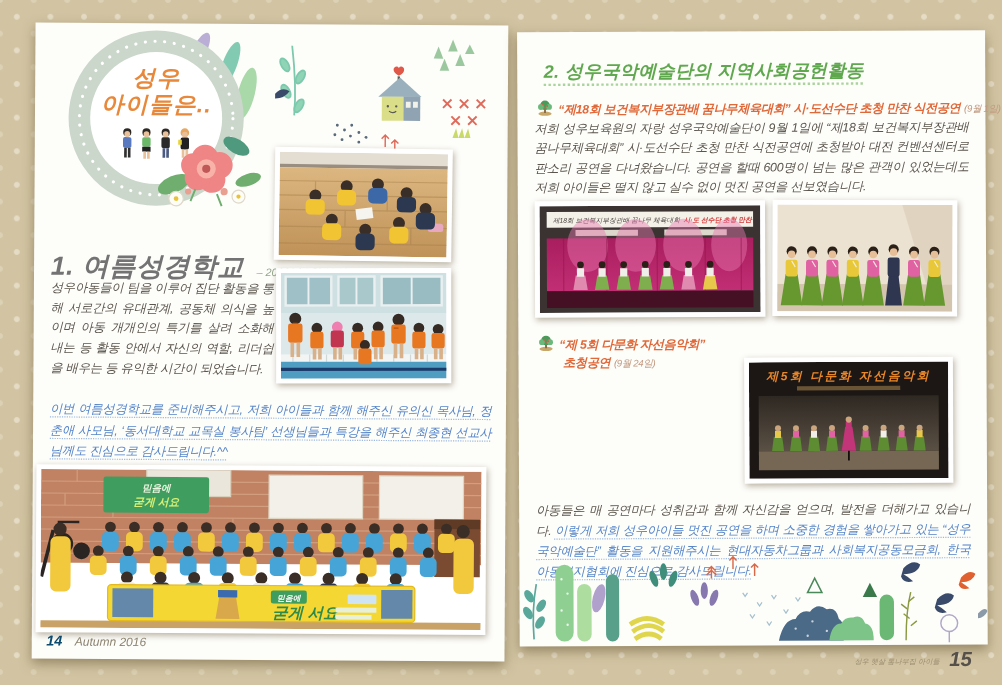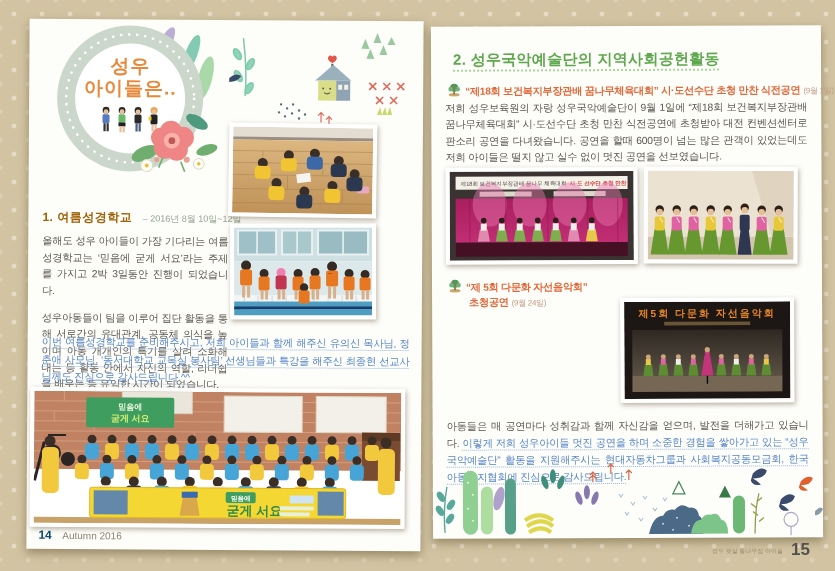--- a/index.html
+++ b/index.html
@@ -5,37 +5,38 @@
   html,body{margin:0;padding:0;}
   .canvas{
     position:relative;width:835px;height:571px;overflow:hidden;
     background-color:#d2c4a2;
     background-image:
       radial-gradient(#e5dcc5 2px, rgba(0,0,0,0) 2.8px),
       radial-gradient(#dcd1b4 2px, rgba(0,0,0,0) 2.8px);
     background-size:28px 28px;
     background-position:0 0,14px 14px;
     font-family:"Liberation Sans", sans-serif;
+    font-style:italic;
   }
   .page{position:absolute;background:#fdfdfa;box-shadow:0 4px 10px rgba(90,74,40,.5);}
   .page-left{left:28px;top:20px;width:394px;height:530px;transform:rotate(.35deg);}
   .page-right{left:432px;top:26px;width:390px;height:512px;transform:rotate(-.25deg);}
   .abs{position:absolute;}
   svg{display:block;}
 
   
   .badge{position:absolute;left:26px;top:4px;width:150px;height:150px;}
   .badge-title{position:absolute;left:0;top:32px;width:150px;text-align:center;
     color:#e8883a;font-weight:bold;font-size:19px;line-height:1.18;letter-spacing:1px;}
   .badge-kids{position:absolute;left:43px;top:82px;}
   .badge-flower{position:absolute;left:68px;top:78px;}
 
   
   .sec-head{position:absolute;left:14px;top:188px;width:370px;white-space:nowrap;}
-  .sec-title{color:#a16207;font-weight:bold;font-size:12px;letter-spacing:.5px;}
+  .sec-title{color:#737373;font-weight:bold;font-size:22px;letter-spacing:.5px;}
   .sec-date{color:#93a68c;font-size:9px;margin-left:6px;}
   .body-col{position:absolute;left:14px;top:214px;width:186px;}
   p.body{margin:0 0 10px 0;color:#5b564d;font-size:10.3px;line-height:1.62;
     text-align:justify;letter-spacing:-.2px;}
   .thanks{position:absolute;left:14px;top:314px;width:368px;margin:0;
     color:#5584c8;font-size:10.3px;line-height:1.72;text-align:justify;letter-spacing:-.2px;
     text-decoration:underline dotted 1px #9bb7e0;text-underline-offset:3px;}
 
   
   .photo{position:absolute;background:#fff;padding:4px;box-shadow:1px 2px 5px rgba(100,82,48,.45);}
@@ -208,21 +209,20 @@
         <path d="M58 60 l4 10 M40 56 l-4 10" stroke="#6fae6f" stroke-width="1.6"></path>
       </svg>
     </div>
 
     <div class="sec-head">
       <span class="sec-title">1. 여름성경학교</span>
       <span class="sec-date">– 2016년 8월 10일~12일</span>
     </div>
 
     <div class="body-col">
-      <p class="body">올해도 성우 아이들이 가장 기다리는 여름성경학교는 ‘믿음에 굳게 서요’라는 주제를 가지고 2박 3일동안 진행이 되었습니다.</p>
       <p class="body">성우아동들이 팀을 이루어 집단 활동을 통해 서로간의 유대관계, 공동체 의식을 높이며 아동 개개인의 특기를 살려 소화해 내는 등 활동 안에서 자신의 역할, 리더쉽을 배우는 등 유익한 시간이 되었습니다.</p>
     </div>
 
     <div class="photo ph1">
       <svg width="140" height="86" viewBox="0 0 140 86">
         <defs>
             <linearGradient id="p1w" x1="0" y1="0" x2="0" y2="1">
           <stop offset="0" stop-color="#dcb680"></stop>
               <stop offset="1" stop-color="#bf9258"></stop>
             </linearGradient>

